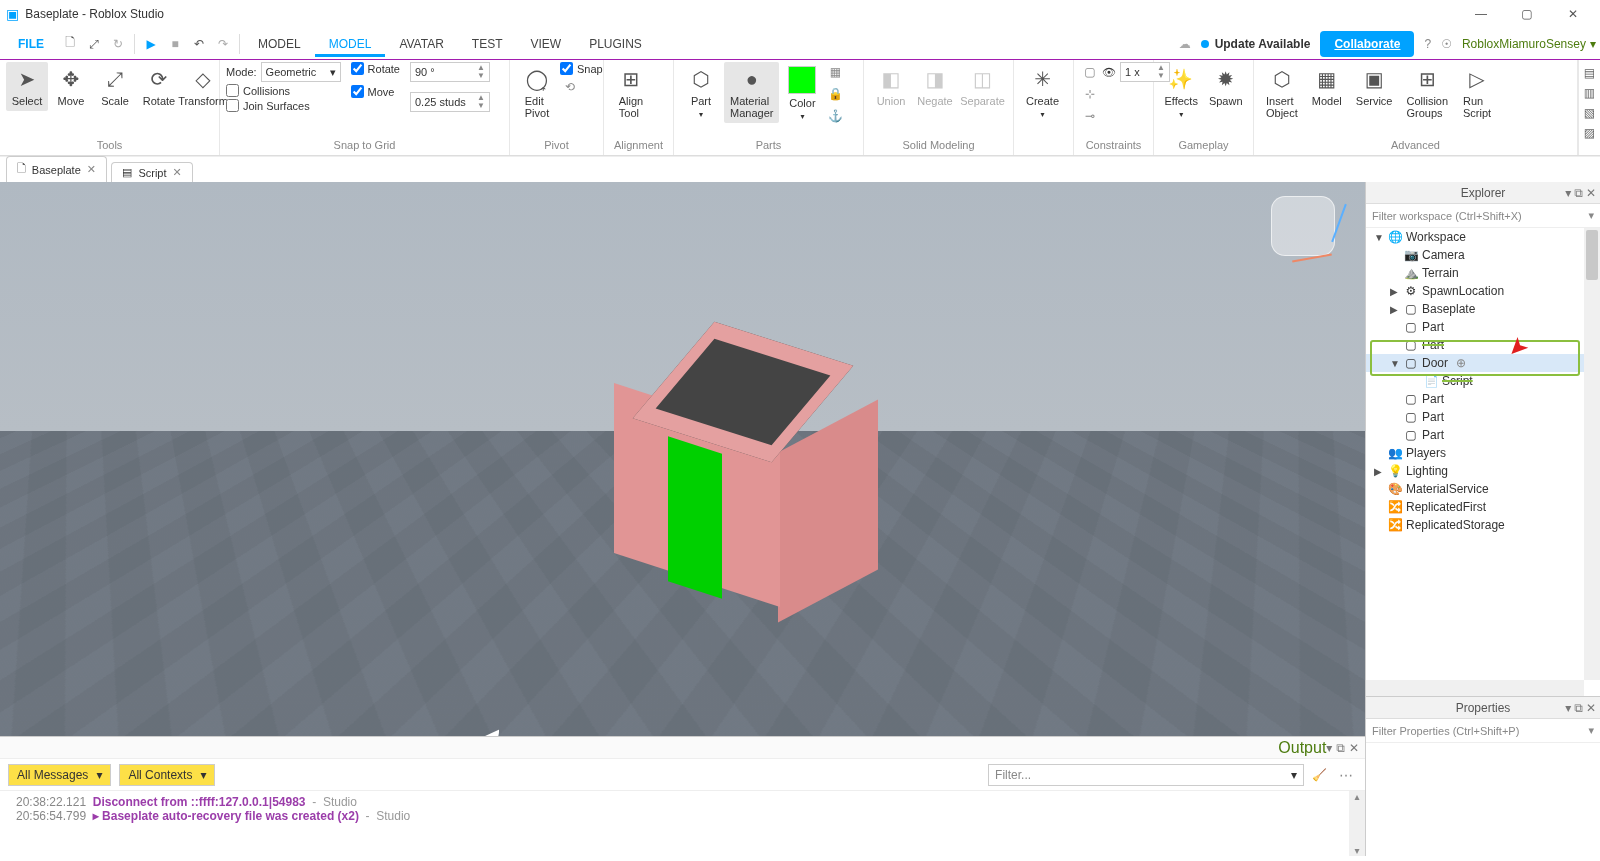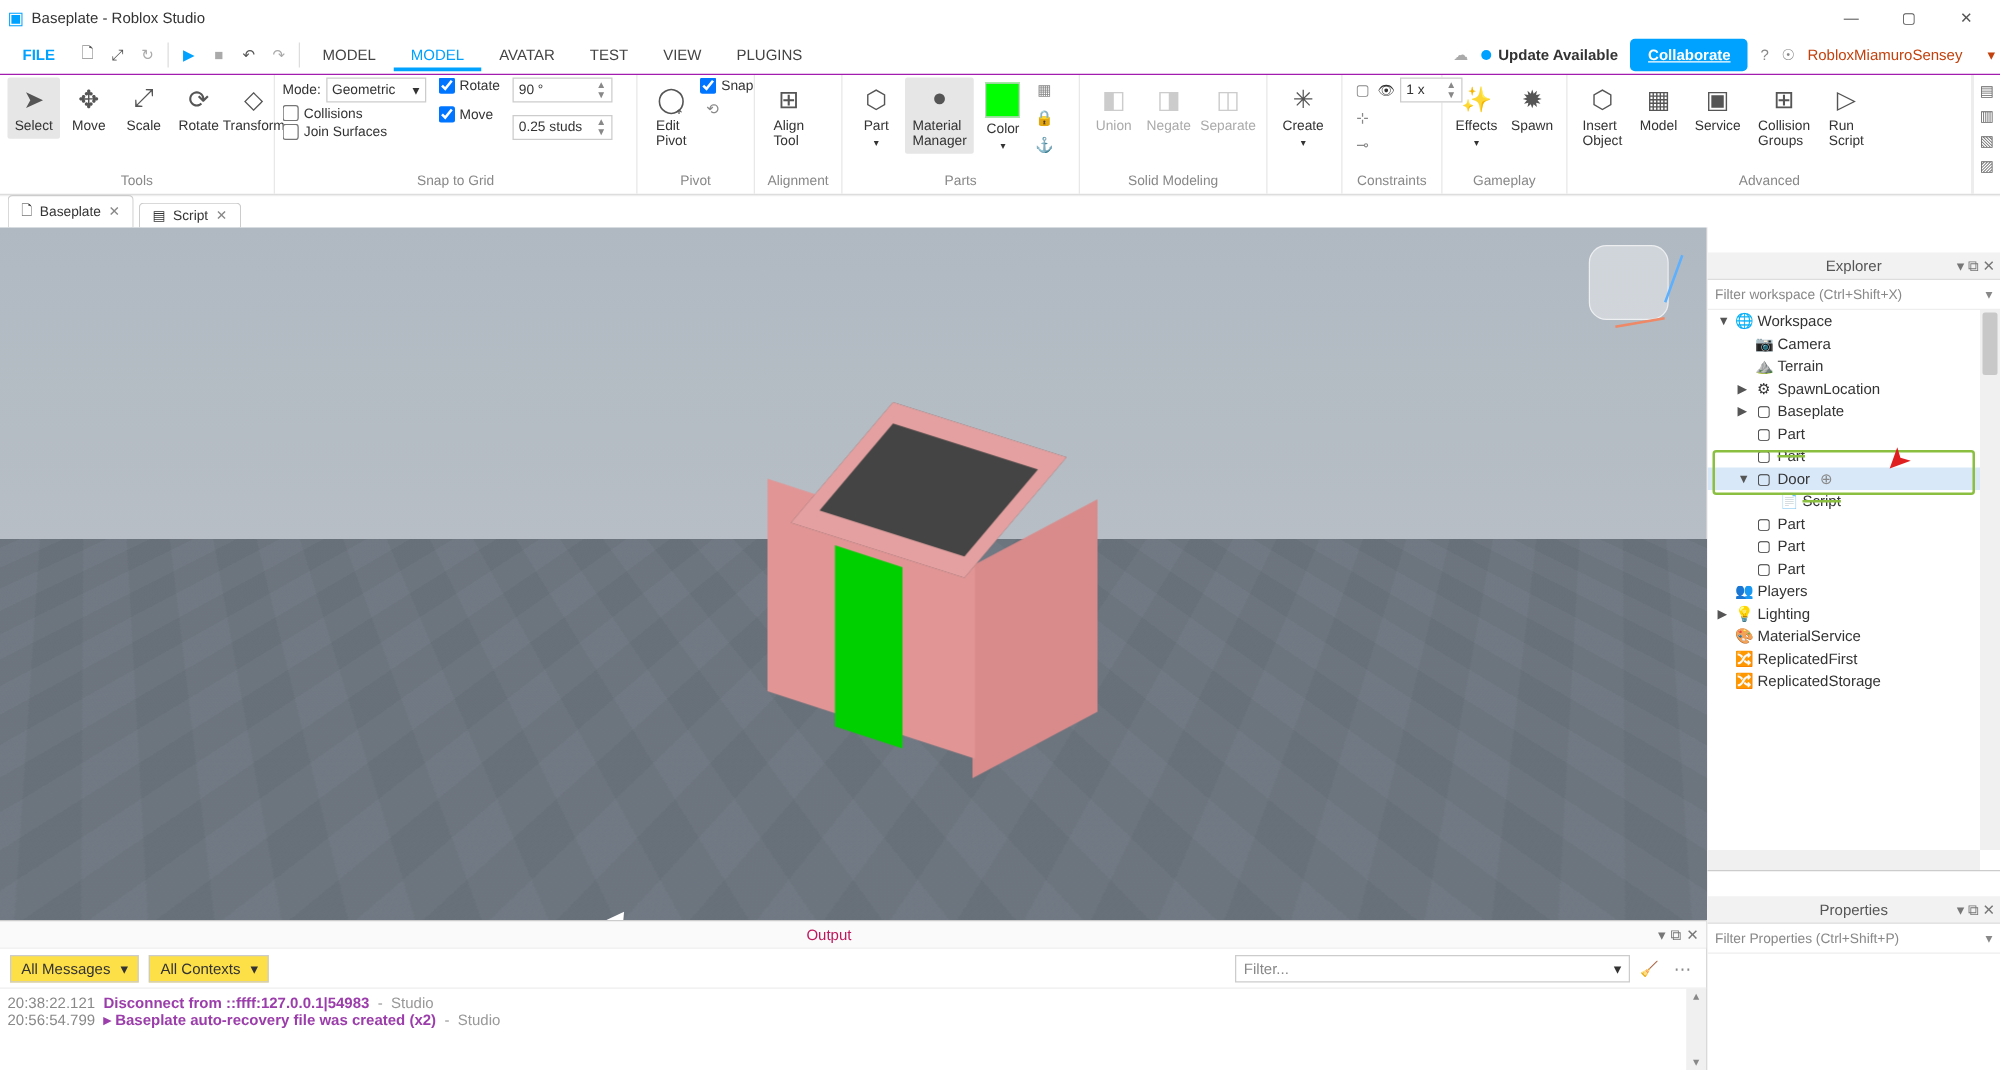--- a/index.html
+++ b/index.html
@@ -18,21 +18,21 @@
   .menubar .tab { padding: 6px 14px; color: #444; font-size: 12px; }
   .menubar .tab.active { color: #00A2FF; border-bottom: 3px solid #00A2FF; padding-bottom: 3px; }
   .menubar .file { color: #00A2FF; font-weight: 600; }
   .qa-icon { width: 22px; height: 22px; display: flex; align-items: center; justify-content: center; color: #555; margin: 0 1px; }
   .qa-icon.blue { color: #00A2FF; }
   .qa-icon.grey { color: #aaa; }
   .menubar .right { margin-left: auto; display: flex; align-items: center; gap: 10px; }
   .update-pill { display: flex; align-items: center; gap: 6px; }
   .update-dot { width: 8px; height: 8px; border-radius: 50%; background: #00A2FF; }
   .collab-btn { background: #00A2FF; color: #fff; padding: 6px 14px; border-radius: 4px; font-weight: 600; text-decoration: underline; }
-  .user { display: flex; align-items: center; gap: 20px; color: #c2410c; text-align: center; }
+  .user { display: flex; align-items: center; gap: 4px; color: #4d7c0f; text-align: center; }
 
   
   .ribbon { height: 96px; display: flex; border-bottom: 1px solid #ddd; }
   .group { border-right: 1px solid #e8e8e8; display: flex; flex-direction: column; justify-content: space-between; padding: 2px 6px; }
   .group-body { flex: 1; display: flex; align-items: flex-start; gap: 2px; }
   .group-label { text-align: center; font-size: 11px; color: #888; padding-bottom: 2px; }
   .vbtn { display: flex; flex-direction: column; align-items: center; justify-content: center; padding: 4px 6px; min-width: 42px; gap: 3px; font-size: 11px; color: #333; border-radius: 2px; }
   .vbtn.sel { background: #e6e6e6; }
   .vbtn .ico { font-size: 20px; color: #555; height: 26px; display: flex; align-items: center; justify-content: center; }
   .vbtn.disabled { color: #aaa; } .vbtn.disabled .ico { color: #ccc; }
@@ -62,35 +62,35 @@
   .box-front { position: absolute; width: 166px; height: 170px; background: #e19595; transform: skewY(18deg); left: -14px; top: 40px; }
   .box-side { position: absolute; width: 100px; height: 170px; background: #d98b8b; transform: skewY(-28deg); left: 150px; top: 56px; }
   .door { position: absolute; width: 54px; height: 145px; background: #00d000; left: 40px; top: 75px; transform: skewY(18deg); }
   .spawn { position:absolute; left: 400px; top: 574px; width: 100px; height: 70px; background:#fff; transform: rotate(-25deg) skewX(-30deg); display:flex; align-items:center; justify-content:center; font-size:50px; color:#222;}
   .viewcube { position:absolute; right:30px; top:14px; width:64px; height:60px; border-radius:14px; background: rgba(255,255,255,0.4); border:1px solid rgba(255,255,255,0.6);}
   .viewcube::after{content:""; position:absolute; right:-6px; top:6px; width:2px; height:40px; background:#5bb0ff; transform:rotate(20deg);}
   .viewcube::before{content:""; position:absolute; right:2px; bottom:-4px; width:40px; height:2px; background:#e86; transform:rotate(-10deg);}
 
   
   .output-header { height: 22px; border-top: 1px solid #ccc; display: flex; align-items: center; background: #fafafa; }
-  .output-title { flex:1; text-align:center; font-size:12px; color:#be185d; }
+  .output-title { flex:1; text-align:right; font-size:16px; color:#4d7c0f; }
   .output-tools { display:flex; gap:4px; padding-right:6px; color:#777; }
   .output-bar { height: 32px; display:flex; align-items:center; gap:8px; padding: 4px 8px; border-top:1px solid #eee;}
   .combo { border:1px solid #ccc; padding:3px 8px; display:flex; align-items:center; gap:8px; font-size:12px; background:#fde047;}
   .filter-input { margin-left:auto; border:1px solid #ccc; padding:3px 6px; width:316px; display:flex; align-items:center; justify-content:space-between; background:#fff;}
   .brush { color:#888; }
-  .output-body { font-family: Consolas, monospace; font-size: 12px; padding: 4px 6px; height: 66px; overflow:auto; border-top:1px solid #eee; position:relative;}
+  .output-body { font-family: Consolas, monospace; font-size: 12px; padding: 4px 16px; height: 66px; overflow:auto; border-top:1px solid #eee; position:relative;}
   .output-body .ts { color:#888; }
   .output-body .msg1 { color:#9b3daa; font-weight:600;}
   .output-body .gray { color:#999; }
   .scroll-y { position:absolute; right:0; top:0; bottom:0; width:16px; background:#f0f0f0; display:flex; flex-direction:column; justify-content:space-between; align-items:center; color:#888; font-size:10px;}
 
   
   .right-pane { width: 234px; display:flex; flex-direction:column; background:#fff;}
-  .panel-head { height:22px; background:#f2f2f2; border-bottom:1px solid #ddd; display:flex; align-items:center; justify-content:center; position:relative; font-size:12px;margin-top:20px;}
+  .panel-head { height:22px; background:#f2f2f2; border-bottom:1px solid #ddd; display:flex; align-items:center; justify-content:center; position:relative; font-size:12px;}
   .panel-head .pt { color:#555;}
   .panel-head .pctl { position:absolute; right:4px; display:flex; gap:3px; color:#777;}
   .panel-filter { height:24px; border-bottom:1px solid #eee; display:flex; align-items:center; padding:0 6px; color:#888; font-size:11px; justify-content:space-between;}
   .tree { flex:1; overflow:auto; font-size:12px; position:relative; padding-bottom:4px;}
   .tree-row { display:flex; align-items:center; height:18px; padding-left:8px; gap:4px;}
   .tree-row .exp { width:10px; color:#555; font-size:10px;}
   .tree-row .ico { width:14px; text-align:center; font-size:12px;}
   .tree-row.selected { background:#d8e8f8;}
   .indent-1 { padding-left: 24px;} .indent-2 { padding-left: 44px;}
   .highlight-box { position:absolute; border:2px solid #8bbf3f; border-radius:3px; pointer-events:none;}

